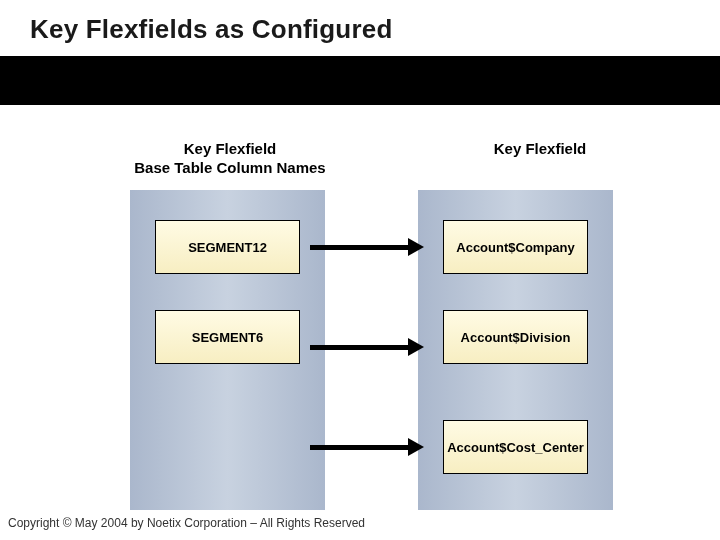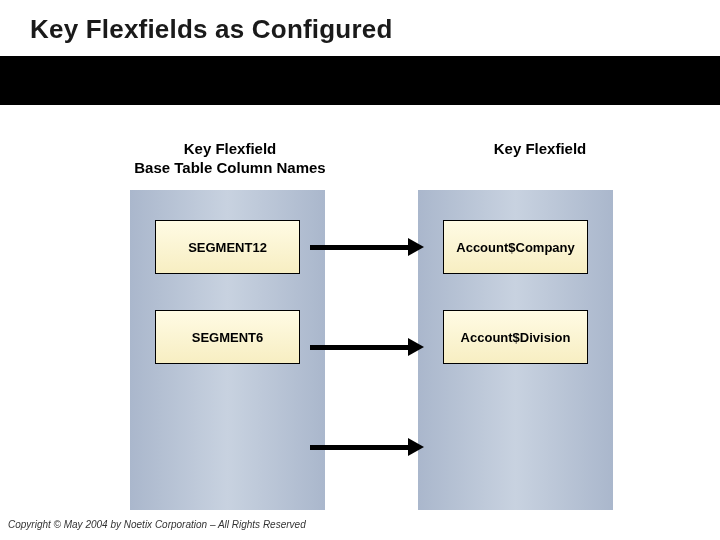--- a/index.html
+++ b/index.html
@@ -131,23 +131,22 @@
     border-left: 16px solid #000;
   }
   .arrow.r0 { top: 102px; }
   .arrow.r1 { top: 202px; }
   .arrow.r2 { top: 302px; }
 
   .copyright {
     position: absolute;
     bottom: 10px;
     left: 8px;
-    font-size: 10px;
+    font-size: 12px;
     color: #333;
-    font-style: italic;
   }
 </style>
 </head>
 <body>
 
 <div class="black-band"></div>
 <div class="white-title-band"></div>
 
 <div class="title">Key Flexfields as Configured</div>
 
@@ -172,20 +171,21 @@
   </div>
 
   <div class="panel left">
     <div class="cell r0">SEGMENT12</div>
     <div class="cell r1">SEGMENT6</div>
   </div>
 
   <div class="panel right">
     <div class="cell r1">Account$Division</div>
     <div class="cell r0">Account$Company</div>
+    <div class="cell r2">Account$Cost_Center</div>
   </div>
 
   <div class="arrow r0">
     <div class="arrow-shaft"></div>
       <div class="arrow-head"></div>
   </div>
   <div class="arrow r1">
     <div class="arrow-shaft"></div>
       <div class="arrow-head"></div>
   </div>

